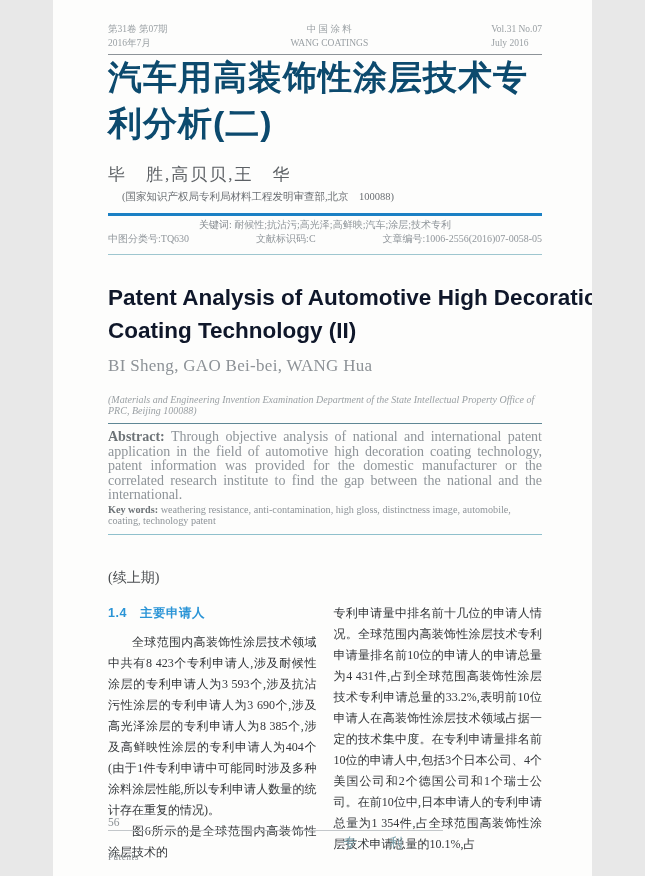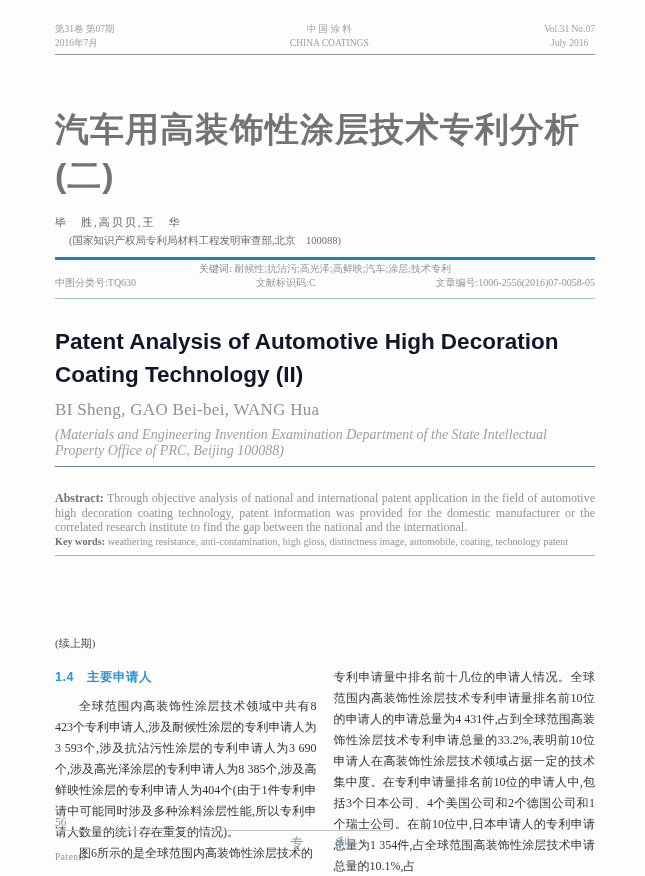--- a/index.html
+++ b/index.html
@@ -1,44 +1,43 @@
 <!DOCTYPE html>
 <html><head>
 <meta charset="utf-8">
 <style>
   * { margin: 0; padding: 0; box-sizing: border-box; }
   html, body { background: #e8e8e8; }
   .page {
     position: relative;
-    width: 645px; height: 876px;
+    width: 539px; height: 876px;
     margin: 0 auto;
     background: #fdfdfc;
     font-family: "Liberation Serif", "DejaVu Serif", serif;
     color: #3a3d40;
     overflow: hidden;
   }
   .inner { padding: 22px 50px 0 55px; }
 
   
   .jheader { display: flex; justify-content: space-between; font-size: 9.5px; line-height: 14px; color: #9aa0a4; }
   .jheader .col-center { text-align: center; }
-  .jheader .col-right { text-align: center; }
+  .jheader .col-right { text-align: left; }
   .header-rule { border: none; border-top: 1px solid #8d9398; margin-top: 4px; }
   .doi { font-size: 9.5px; color: #56585b; margin-top: 2px; letter-spacing: 0.2px; }
 
   
   .title-cn {
-    margin-top: 52px;
     font-family: "Liberation Sans", "DejaVu Sans", sans-serif;
     font-weight: bold;
     font-size: 34px;
     letter-spacing: 1px;
-    color: #737373;
+    color: #0c4a6e;
   }
-  .authors-cn { margin-top: 16px; font-size: 11px; color: #5c6064; letter-spacing: 2px; }
+  .authors-cn { margin-top: 16px; font-size: 17px; color: #5c6064; letter-spacing: 2px; }
   .affil-cn { margin-top: 4px; font-size: 10.5px; color: #6a6e72; padding-left: 14px; }
   .thick-rule { border: none; border-top: 3px solid #1b80c4; margin-top: 9px; }
 
   
   .abstract-cn { margin-top: 9px; font-size: 10px; line-height: 15.5px; color: #90969b; text-align: justify; }
   .abstract-cn .lbl, .kw-cn .lbl { color: #84898e; }
   .kw-cn { margin-top: 1px; font-size: 10px; line-height: 15px; color: #90969b; text-align: center; }
   .meta-row { display: flex; justify-content: space-between; font-size: 10px; color: #90969b; }
   .teal-rule { border: none; border-top: 1px solid #9ec6cf; margin-top: 8px; }
 
@@ -46,29 +45,29 @@
   .title-en {
     margin-top: 26px;
     font-family: "Liberation Sans", "DejaVu Sans", sans-serif;
     font-weight: bold;
     font-size: 22.5px;
     line-height: 33px;
     color: #0f172a;
     width: 520px;
   }
   .authors-en { margin-top: 9px; font-size: 17px; color: #8d9297; letter-spacing: 0.3px; }
-  .affil-en { margin-top: 7px; font-size: 14px; font-style: italic; color: #9aa0a4; }
+  .affil-en { margin-top: 18px; font-size: 10px; font-style: italic; color: #9aa0a4; }
   .en-rule { border: none; border-top: 1px solid #5f8795; margin-top: 7px; }
-  .abstract-en { margin-top: 24px; font-size: 12px; line-height: 14.5px; color: #8e9499; text-align: justify; }
+  .abstract-en { margin-top: 6px; font-size: 14px; line-height: 14.5px; color: #8e9499; text-align: justify; }
   .abstract-en b, .kw-en b { color: #6d7377; }
   .kw-en { margin-top: 1px; font-size: 10.2px; color: #8e9499; }
   .teal-rule-2 { border: none; border-top: 1.5px solid #8fc0cc; margin-top: 8px; }
 
   
-  .cont-note { margin-top: 80px; font-size: 11px; color: #4a4d50; }
+  .cont-note { margin-top: 34px; font-size: 14px; color: #4a4d50; }
   .columns { display: flex; gap: 17px; margin-top: 16px; }
   .col { width: 266px; font-size: 12px; line-height: 21px; color: #333639; text-align: justify; }
   .sec-heading {
     font-family: "Liberation Sans", "DejaVu Sans", sans-serif;
     font-weight: bold;
     font-size: 12.5px;
     color: #2a94d6;
     margin-bottom: 8px;
     letter-spacing: 0.5px;
   }
@@ -87,21 +86,21 @@
 <div class="page">
   <div class="inner">
 
     <div class="jheader">
       <div class="col-left">
         <div>第31卷 第07期</div>
         <div>2016年7月</div>
       </div>
       <div class="col-center">
         <div>中 国 涂 料</div>
-        <div>CHINA COATINGS</div>
+        <div>WANG COATINGS</div>
       </div>
       <div class="col-right">
         <div>Vol.31 No.07</div>
         <div>July 2016</div>
       </div>
     </div>
     <hr class="header-rule">
 
     <div class="title-cn">汽车用高装饰性涂层技术专利分析(二)</div>
     <div class="authors-cn">毕　胜,高贝贝,王　华</div>

